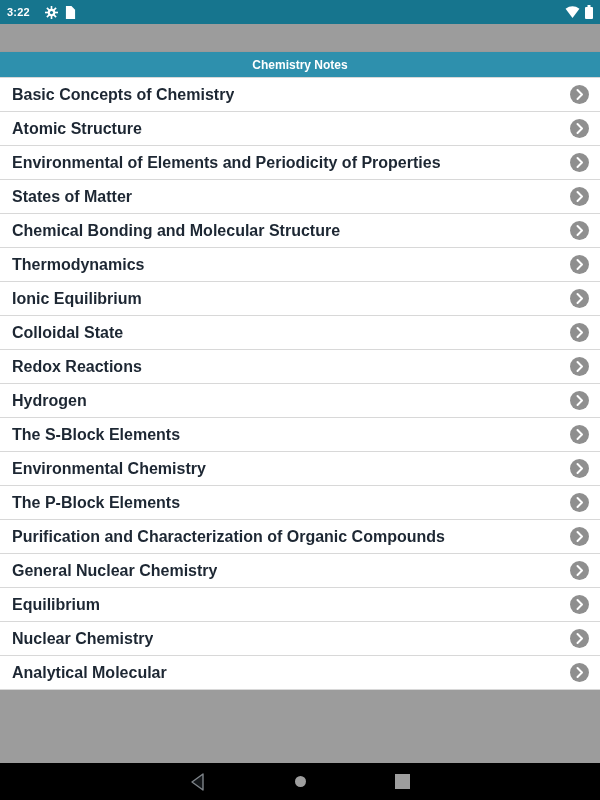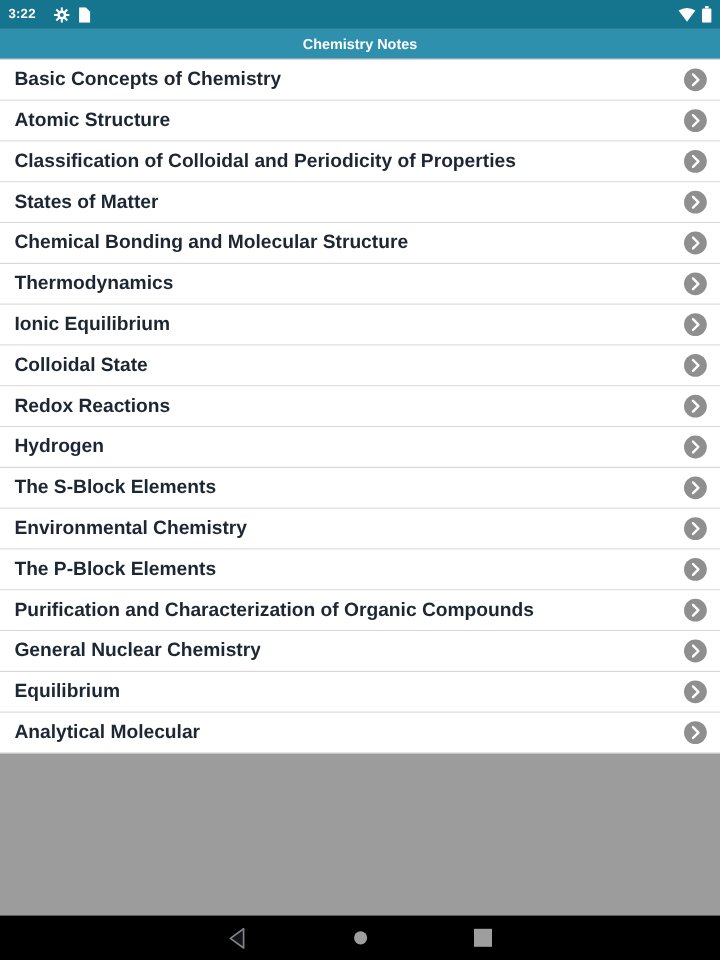--- a/index.html
+++ b/index.html
@@ -28,20 +28,21 @@
   .status-left{display:flex;align-items:center;gap:7px;}
   .status-spacer{flex:1;}
   .status-right{display:flex;align-items:center;gap:5px;}
   .sicon{display:flex;align-items:center;justify-content:center;}
 
   
   .app-bar{
     height:25px;flex:0 0 25px;background:var(--app-bar-bg);
     display:flex;align-items:center;justify-content:center;
     box-shadow:0 1px 2px rgba(0,0,0,.25);
+    margin-top:28px;
   }
   .app-title{color:var(--title-color);font-size:12px;font-weight:bold;}
 
   
   .list{
     background:var(--list-bg);
     border-top:1px solid var(--divider);
   }
   .row{
     height:34px;background:var(--list-bg);
@@ -128,21 +129,21 @@
     <div class="row">
       <span class="row-label">Atomic Structure</span>
       <span class="chev">
         <svg width="19" height="19" viewBox="0 0 19 19">
           <path d="M7.5,5 L12,9.5 L7.5,14" fill="none" stroke="#ffffff" stroke-width="2" stroke-linecap="round" stroke-linejoin="round"></path>
         </svg>
       </span>
     </div>
 
     <div class="row">
-      <span class="row-label">Classification of Colloidal and Periodicity of Properties</span>
+      <span class="row-label">Environmental of Elements and Periodicity of Properties</span>
       <span class="chev">
         <svg width="19" height="19" viewBox="0 0 19 19">
           <path d="M7.5,5 L12,9.5 L7.5,14" fill="none" stroke="#ffffff" stroke-width="2" stroke-linecap="round" stroke-linejoin="round"></path>
         </svg>
       </span>
     </div>
 
     <div class="row">
       <span class="row-label">States of Matter</span>
       <span class="chev">
@@ -254,20 +255,28 @@
 
     <div class="row">
       <span class="row-label">Equilibrium</span>
       <span class="chev">
         <svg width="19" height="19" viewBox="0 0 19 19">
           <path d="M7.5,5 L12,9.5 L7.5,14" fill="none" stroke="#ffffff" stroke-width="2" stroke-linecap="round" stroke-linejoin="round"></path>
         </svg>
       </span>
     </div>
 
+    <div class="row">
+      <span class="row-label">Nuclear Chemistry</span>
+      <span class="chev">
+        <svg width="19" height="19" viewBox="0 0 19 19">
+          <path d="M7.5,5 L12,9.5 L7.5,14" fill="none" stroke="#ffffff" stroke-width="2" stroke-linecap="round" stroke-linejoin="round"></path>
+        </svg>
+      </span>
+    </div>
 
     <div class="row">
       <span class="row-label">Analytical Molecular</span>
       <span class="chev">
         <svg width="19" height="19" viewBox="0 0 19 19">
           <path d="M7.5,5 L12,9.5 L7.5,14" fill="none" stroke="#ffffff" stroke-width="2" stroke-linecap="round" stroke-linejoin="round"></path>
         </svg>
       </span>
     </div>
   </div>

